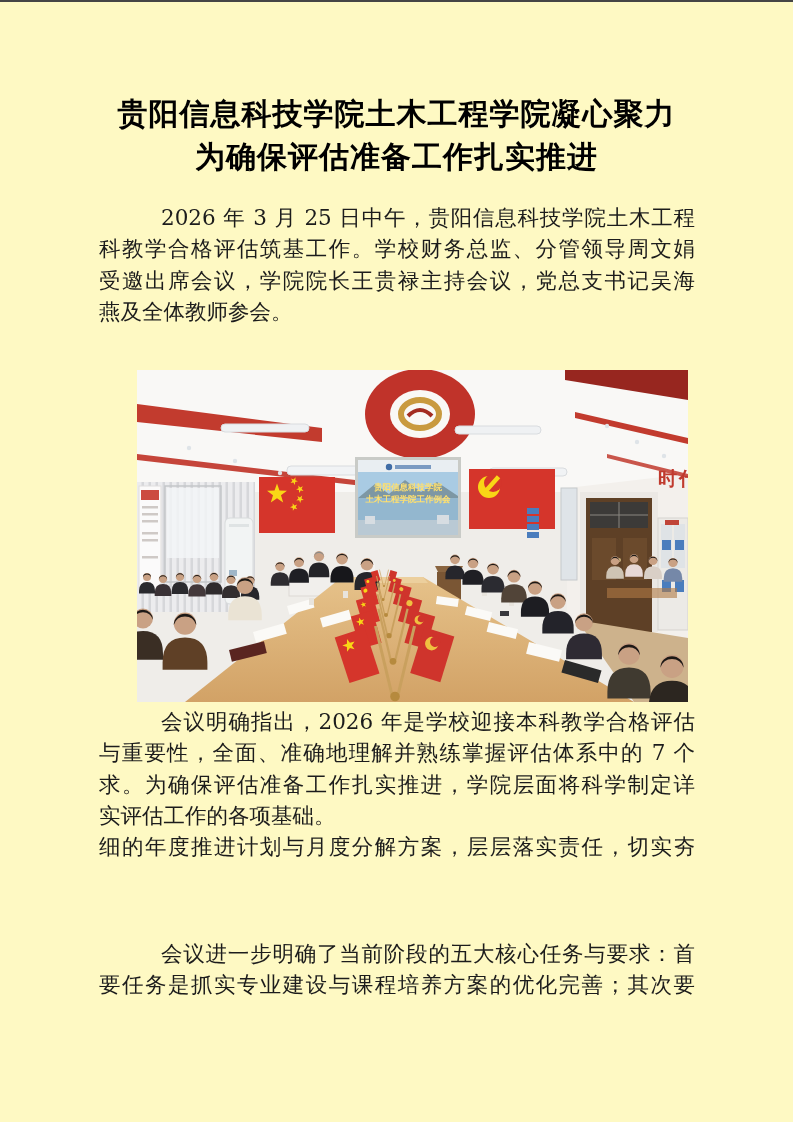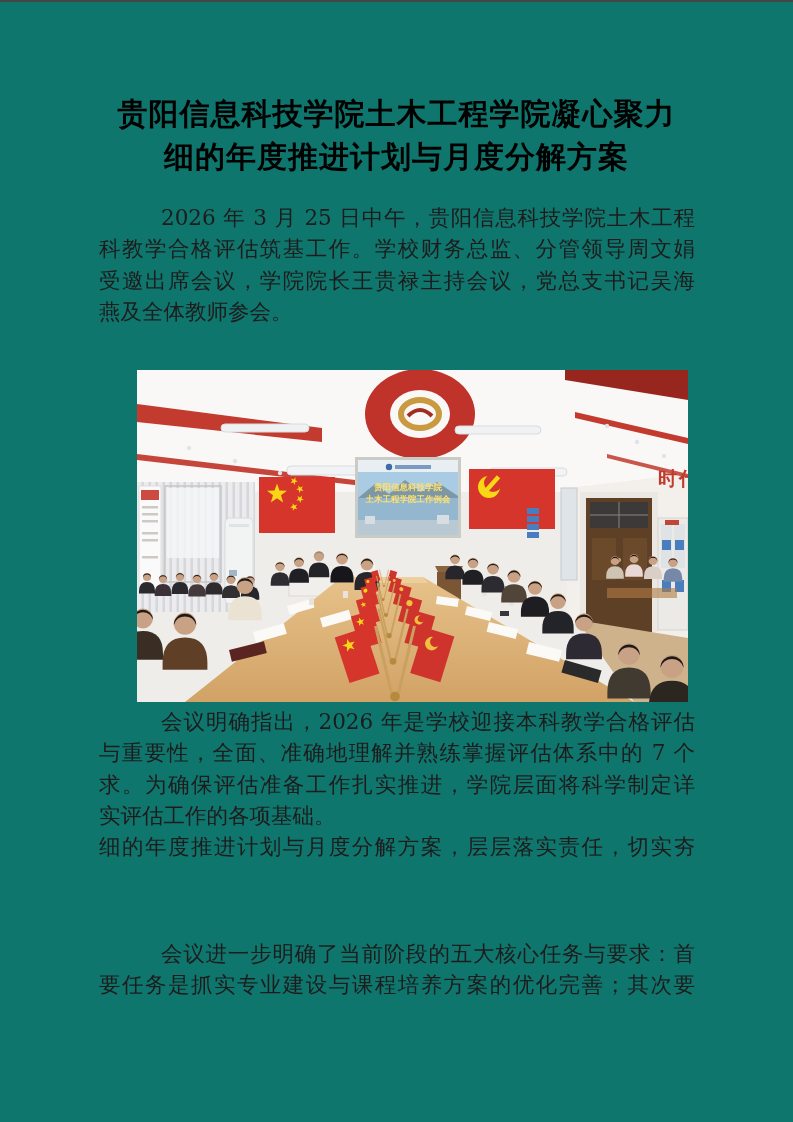--- a/index.html
+++ b/index.html
@@ -1,16 +1,16 @@
 <!DOCTYPE html>
 <html><head>
 <meta charset="utf-8">
 <style>
   html,body{margin:0;padding:0;background:#ffffff;}
-  .page{position:relative;width:793px;height:1122px;background:#0f766e;overflow:hidden;
+  .page{position:relative;width:793px;height:1122px;background:#fef9c3;overflow:hidden;
         font-family:"DejaVu Serif","Liberation Serif",serif;}
   .topline{position:absolute;top:0;left:0;width:793px;height:2px;background:#454545;}
   .title{position:absolute;top:92px;left:40px;right:40px;text-align:center;
          font-weight:bold;font-size:30px;line-height:43px;color:#000;letter-spacing:1px;}
   .para{position:absolute;left:99px;width:596px;color:#1c1c1c;}
   .line{font-size:21.5px;line-height:31.3px;height:31.3px;
         text-align:justify;text-align-last:justify;text-justify:inter-ideograph;overflow:hidden;}
   .line.first{text-indent:62px;}
   .line.lastline{text-align-last:left;}
   .p1{top:202px}.p2{top:706px}.p3{top:938px}
@@ -19,21 +19,21 @@
   .photo text{font-family:"DejaVu Sans","Liberation Sans",sans-serif;}
 </style>
 </head>
 <body>
 
 <div class="page">
   <div class="topline"></div>
 
   <div class="title">
     <div>贵阳信息科技学院土木工程学院凝心聚力</div>
-    <div>细的年度推进计划与月度分解方案</div>
+    <div>为确保评估准备工作扎实推进</div>
   </div>
 
   <div>
       <div class="para p1">
         <div class="line first">2026 年 3 月 25 日中午，贵阳信息科技学院土木工程学</div>
         <div class="line">科教学合格评估筑基工作。学校财务总监、分管领导周文娟</div>
         <div class="line">受邀出席会议，学院院长王贵禄主持会议，党总支书记吴海</div>
         <div class="line lastline">燕及全体教师参会。</div>
       </div>
       <div class="para p2">

